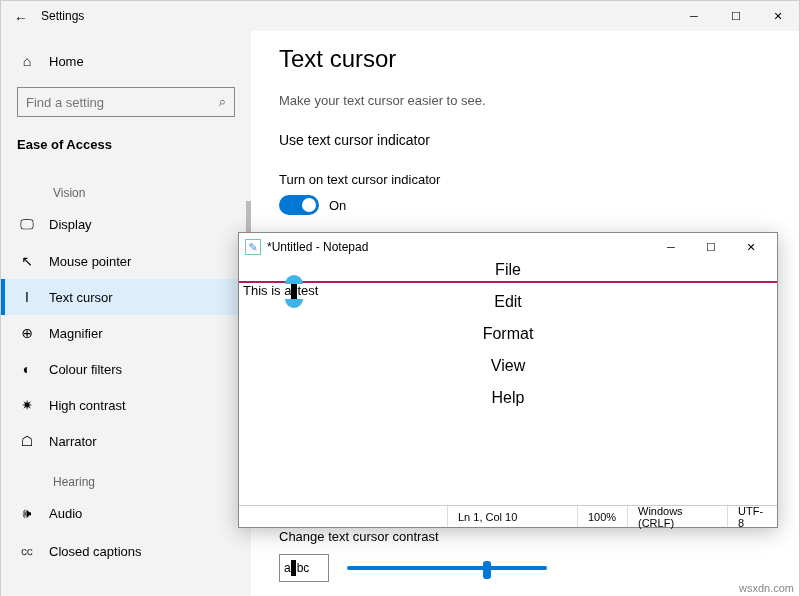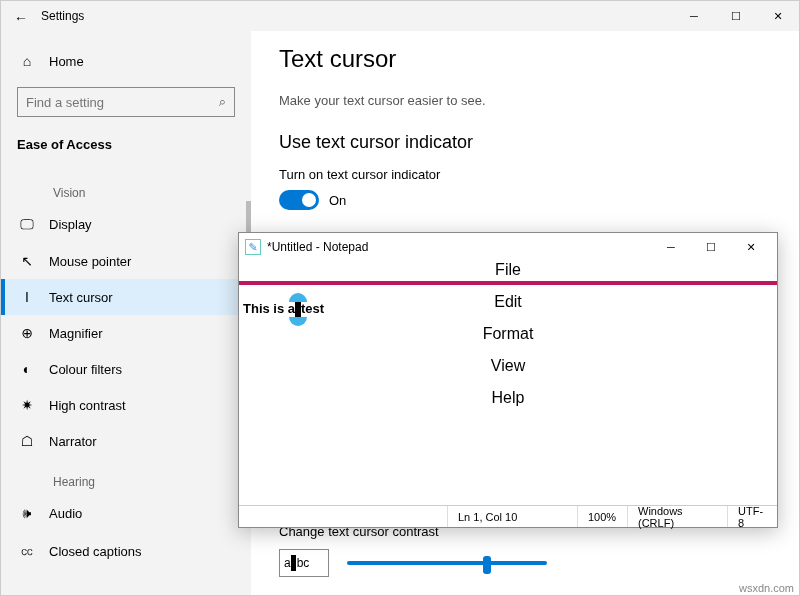--- a/index.html
+++ b/index.html
@@ -22,21 +22,21 @@
 .sidebar .group { padding: 4px 16px 6px; color: #666; font-size: 12px; margin-top: 12px; margin-left: 36px; }
 .navitem { display: flex; align-items: center; padding: 10px 18px; gap: 14px; font-size: 13px; position: relative; }
 .navitem.active { background: #dceefb; }
 .navitem.active::before { content: ""; position: absolute; left: 0; top: 0; bottom: 0; width: 4px; background: #0078d4; }
 .navicon { width: 16px; text-align: center; font-size: 14px; }
 .sidebar .scrollbar { position: absolute; right: 0; top: 170px; width: 5px; height: 140px; background: #bbb; }
 
 .content { flex: 1; background: #fff; padding: 14px 28px; overflow: hidden; position: relative; }
 .content h1 { font-size: 24px; font-weight: 400; margin-bottom: 20px; }
 .content .sub { color: #555; font-size: 13px; margin-bottom: 24px; }
-.content h2 { font-size: 18px; font-weight: 400; margin-bottom: 14px; }
+.content h2 { font-size: 14px; font-weight: 400; margin-bottom: 24px; }
 .content .label { font-size: 13px; margin-bottom: 8px; }
 .toggle { display: flex; align-items: center; gap: 10px; margin-bottom: 16px; }
 .toggle .sw { width: 40px; height: 20px; border-radius: 10px; background: #0078d4; position: relative; }
 .toggle .sw::after { content: ""; position: absolute; right: 3px; top: 3px; width: 14px; height: 14px; background: #fff; border-radius: 50%; }
 .toggle span { font-size: 13px; }
 .thicklabel { font-size: 13px; margin-top: 8px; }
 .thickrow { display: flex; align-items: center; gap: 18px; margin-top: 10px; }
 .preview { width: 50px; height: 28px; border: 1px solid #888; display: flex; align-items: center; padding: 0 4px; font-size: 12px; background: #fff; position: relative; }
 .preview .cursor { display: inline-block; width: 5px; height: 16px; background: #000; margin-right: 1px; }
 .slider { width: 200px; height: 4px; background: #0078d4; position: relative; border-radius: 2px; }
@@ -44,21 +44,21 @@
 
 
 .notepad { position: absolute; left: 238px; top: 232px; width: 540px; height: 296px; background: #fff; border: 1px solid #888; box-shadow: 0 4px 20px rgba(0,0,0,0.25); display: flex; flex-direction: column; }
 .np-title { height: 28px; display: flex; align-items: center; padding: 0 6px; font-size: 12px; }
 .np-title .npicon { width: 16px; height: 16px; margin-right: 6px; display: inline-flex; align-items: center; justify-content: center; font-size: 11px; color: #349ad8; border: 1px solid #6cb; }
 .np-title .wincontrols { margin-left: auto; display: flex; }
 .np-title .wincontrols div { width: 40px; height: 26px; display: flex; align-items: center; justify-content: center; font-size: 11px; }
 .np-menu { height: 20px; display: flex; gap: 14px; padding: 0 8px; font-size: 16px; align-items: center; flex-direction: column; }
 .np-menu .highlight { position: relative; }
 .np-menu .highlight::before { content: ""; position: absolute; left: -4px; right: -2px; top: -2px; bottom: -2px; background: #40b3e8; border-radius: 8px; z-index: -1; }
-.np-body { flex: 1; border-top: 4px solid #be185d; padding: 16px 4px; font-family: Consolas, monospace; font-size: 13px; position: relative; font-weight: bold; }
+.np-body { flex: 1; border-top: 2px solid #be185d; padding: 0 4px; font-family: Consolas, monospace; font-size: 13px; position: relative; }
 .np-body .tcursor { display: inline-block; width: 6px; height: 15px; background: #000; vertical-align: middle; position: relative; }
 .np-body .tcursor::before { content: ""; position: absolute; left: -6px; top: -9px; width: 18px; height: 9px; background: #40b3e8; border-radius: 0 0 10px 10px; transform: rotate(180deg); }
 .np-body .tcursor::after { content: ""; position: absolute; left: -6px; bottom: -9px; width: 18px; height: 9px; background: #40b3e8; border-radius: 10px 10px 0 0; transform: rotate(180deg); }
 .np-status { height: 22px; border-top: 1px solid #ccc; display: flex; font-size: 11px; align-items: flex-end; }
 .np-status div { border-left: 1px solid #ddd; padding: 0 10px; height: 100%; display: flex; align-items: center; }
 .np-status .spacer { flex: 1; border: none; }
 
 .watermark { position: absolute; right: 6px; bottom: 2px; font-size: 11px; color: #888; }
 </style>
 </head>

